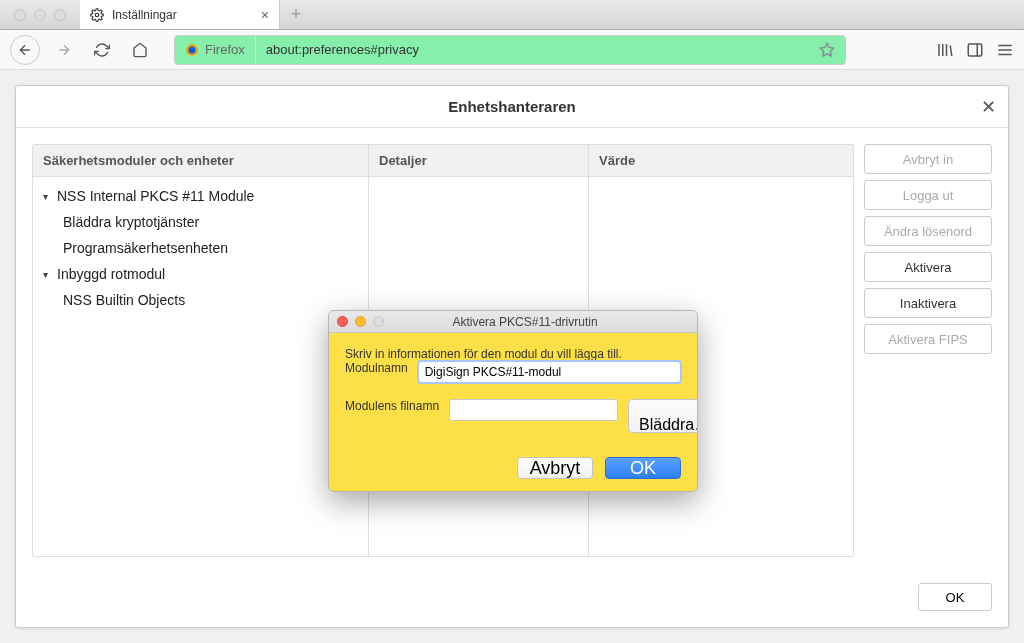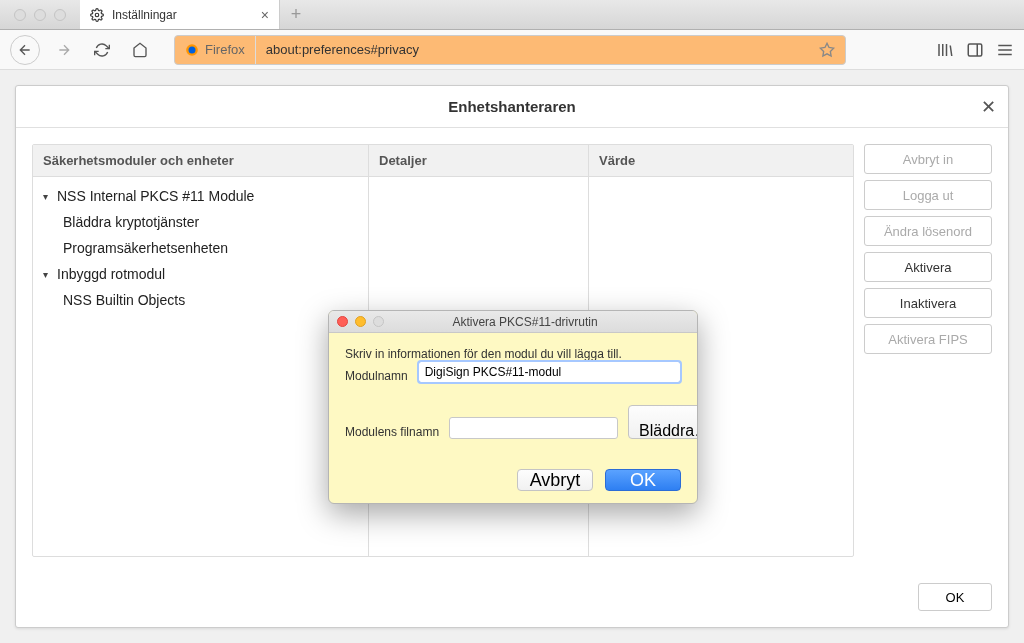--- a/index.html
+++ b/index.html
@@ -13,21 +13,21 @@
 .browser-tab { background: #fff; display: flex; align-items: center; padding: 0 10px; gap: 8px; min-width: 200px; border-right: 1px solid #ccc; font-size: 12px; color: #333; }
 .tab-icon { width: 14px; height: 14px; }
 .tab-close { margin-left: auto; font-size: 14px; color: #666; cursor: pointer; }
 .new-tab-btn { display: flex; align-items: center; justify-content: center; width: 32px; color: #999; font-size: 18px; }
 
 
 .toolbar { height: 40px; background: #f9f9f9; display: flex; align-items: center; padding: 0 10px; gap: 10px; border-bottom: 1px solid #ddd; }
 .nav-btn { width: 28px; height: 28px; display: flex; align-items: center; justify-content: center; color: #555; cursor: pointer; border-radius: 4px; }
 .nav-btn svg { width: 16px; height: 16px; }
 .nav-back { border: 1px solid #ccc; border-radius: 50%; width: 30px; height: 30px; }
-.url-bar { flex: 1; display: flex; align-items: center; background: #fdba74; border: 1px solid #ccc; border-radius: 4px; height: 30px; margin: 0 80px 0 10px; }
+.url-bar { flex: 1; display: flex; align-items: center; background: #86efac; border: 1px solid #ccc; border-radius: 4px; height: 30px; margin: 0 80px 0 10px; }
 .url-identity { display: flex; align-items: center; padding: 0 10px; gap: 6px; font-size: 13px; color: #666; border-right: 1px solid #ddd; height: 100%; }
 .ff-logo { width: 14px; height: 14px; }
 .url-text { flex: 1; padding: 0 10px; font-size: 13px; color: #333; }
 .url-star { padding: 0 10px; color: #888; }
 .toolbar-right { display: flex; gap: 12px; align-items: center; }
 .toolbar-icon { width: 18px; height: 18px; color: #555; }
 
 
 .content { background: #f0f0f0; height: calc(643px - 70px); padding: 15px; position: relative; }
 
@@ -48,30 +48,30 @@
 .tree-item { padding: 5px 10px; display: flex; align-items: center; gap: 4px; }
 .tree-caret { font-size: 10px; color: #444; width: 10px; display: inline-block; }
 .tree-child { padding-left: 30px; }
 .dm-actions { display: flex; flex-direction: column; gap: 6px; width: 128px; }
 .dm-btn { height: 30px; border: 1px solid #ccc; background: #fff; border-radius: 3px; font-size: 13px; color: #333; cursor: pointer; }
 .dm-btn.disabled { color: #aaa; }
 .dm-footer { padding: 10px 16px 16px; display: flex; justify-content: flex-end; }
 .dm-ok { width: 74px; height: 28px; border: 1px solid #ccc; background: #fff; border-radius: 3px; font-size: 13px; }
 
 
-.modal { position: absolute; left: 328px; top: 240px; width: 370px; background: #fef9c3; border: 1px solid #b5b5b5; border-radius: 6px; box-shadow: 0 10px 30px rgba(0,0,0,0.35); overflow: hidden; }
+.modal { position: absolute; left: 328px; top: 240px; width: 370px; background: #fde047; border: 1px solid #b5b5b5; border-radius: 6px; box-shadow: 0 10px 30px rgba(0,0,0,0.35); overflow: hidden; }
 .modal-titlebar { height: 22px; background: linear-gradient(#e9e9e9, #dcdcdc); display: flex; align-items: center; padding: 0 8px; gap: 7px; border-bottom: 1px solid #c8c8c8; }
 .m-dot { width: 11px; height: 11px; border-radius: 50%; }
 .m-red { background: #ff5f57; border: 1px solid #e14640; }
 .m-yellow { background: #ffbd2e; border: 1px solid #dfa023; }
 .m-gray { background: #ddd; border: 1px solid #c4c4c4; }
 .modal-title { flex: 1; text-align: center; font-size: 12px; color: #444; margin-right: 30px; }
 .modal-body { padding: 14px 16px 12px; font-size: 12px; color: #333; }
 .modal-instr { margin-bottom: 0; }
-.modal-row { display: flex; align-items: flex-end; gap: 10px; margin-bottom: 22px; }
+.modal-row { display: flex; align-items: flex-start; gap: 10px; margin-bottom: 16px; }
 .modal-label { white-space: nowrap; color: #333; }
 .modal-input { flex: 1; height: 22px; border: 1px solid #9bb9e8; border-radius: 3px; padding: 0 6px; font-size: 12px; background: #fff; outline: 2px solid #a6c8ff; outline-offset: -1px; }
 .modal-input.plain { outline: none; border: 1px solid #c8c8c8; }
 .modal-browse { height: 22px; padding: 16px 10px; border: 1px solid #c4c4c4; background: linear-gradient(#fdfdfd,#f1f1f1); border-radius: 4px; font-size: 16px; }
 .modal-footer { display: flex; justify-content: flex-end; gap: 12px; padding-top: 8px; }
 .modal-btn { height: 22px; width: 76px; border-radius: 4px; font-size: 18px; border: 1px solid #c4c4c4; background: linear-gradient(#fdfdfd,#f1f1f1); }
 .modal-btn.primary { background: linear-gradient(#5aa2ff,#2e7ff2); color: #fff; border: 1px solid #2b6cd6; }
 
 svg { display: block; }
 </style>

